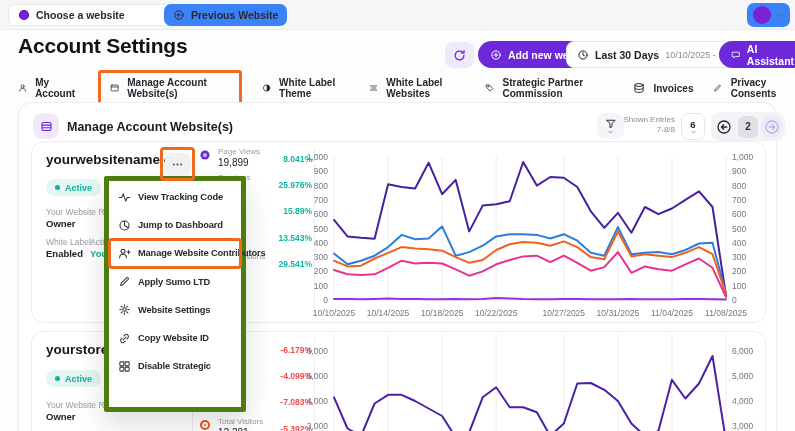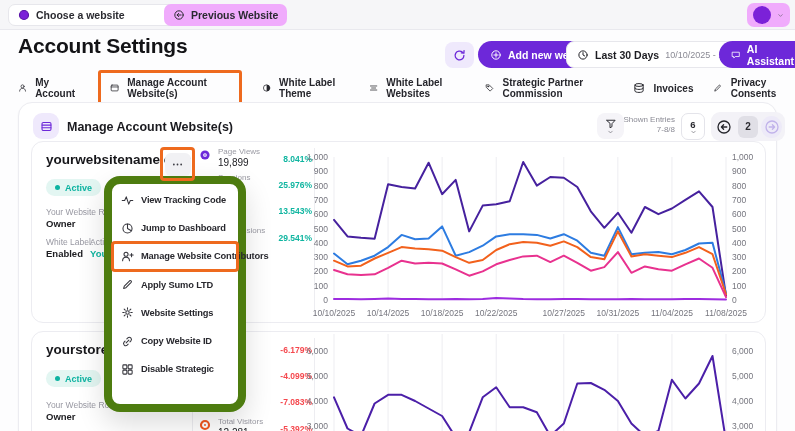--- a/index.html
+++ b/index.html
@@ -4,21 +4,21 @@
 <style>
   html,body{margin:0;padding:0;background:#e9e9ec;}
   *{box-sizing:border-box;font-family:"Liberation Sans",sans-serif;}
   .app{position:relative;width:795px;height:431px;background:#fdfdfe;overflow:hidden;}
   .ic{display:inline-block;vertical-align:middle;}
   .ic svg{display:block;width:100%;height:100%;stroke:currentColor;fill:none;stroke-width:1.3;stroke-linecap:round;stroke-linejoin:round;}
   
   .topbar{position:absolute;left:0;top:0;width:795px;height:30px;background:#f6f6f8;border-bottom:1px solid #e9e9ee;}
   .pill{position:absolute;top:4px;height:22px;display:flex;align-items:center;gap:6px;padding:0 9px;border-radius:7px;font-size:10.5px;font-weight:600;color:#2a2a30;}
   .pill.white{background:#fff;border:1px solid #e7e7ec;}
-  .pill.gray{background:#f0abfc;}
+  .pill.gray{background:#3b82f6;}
   .chev{width:8px;height:8px;color:#55555e;}
   
   .page-title{position:absolute;left:18px;top:34px;font-size:21px;font-weight:700;color:#131316;letter-spacing:-.2px;}
   .btn{position:absolute;display:flex;align-items:center;gap:6px;font-size:10.5px;font-weight:700;}
   .btn.purple{background:#6d28d9;color:#fff;border-radius:14px;padding:0 12px;height:27px;top:41px;}
   .iconbtn{position:absolute;width:29px;height:26px;border-radius:8px;background:#efe9fc;color:#6d28d9;display:flex;align-items:center;justify-content:center;top:42px;}
   .datepill{position:absolute;left:566px;top:41px;height:27px;display:flex;align-items:center;gap:6px;background:#fff;border:1px solid #e7e7ec;border-radius:8px;padding:0 10px;}
   .datepill .dlabel{font-size:10.5px;font-weight:700;color:#1c1c21;}
   .datepill .drange{font-size:9px;color:#8a8a94;}
   
@@ -54,21 +54,21 @@
   .stat-ic{position:absolute;left:0;top:3px;width:14px;height:14px;}
   .stat-tx{padding-left:20px;}
   .stat-lb{font-size:8px;color:#9b9ba4;padding-top:2px;white-space:nowrap;}
   .stat-vl{font-size:10px;font-weight:400;color:#1b1b20;margin-top:1px;}
   .stat-pct{position:absolute;right:0;top:9px;font-size:8.5px;font-weight:700;}
   .stat-pct.up{color:#0fb5a0;}
   .stat-pct.down{color:#f5484e;}
   .chart{position:absolute;left:268px;top:2px;}
   .chart text.axis{font-size:8.5px;fill:#75757e;stroke:none;font-family:"Liberation Sans",sans-serif;}
   
-  .menu{position:absolute;left:104px;top:176px;width:142px;height:236px;background:#fff;border:8px solid #4d7c0f;border-radius:16px;box-shadow:0 12px 28px rgba(0,0,0,.14);z-index:50;padding:2px 0;}
+  .menu{position:absolute;left:104px;top:176px;width:142px;height:236px;background:#fff;border:5px solid #4d7c0f;border-radius:2px;box-shadow:0 12px 28px rgba(0,0,0,.14);z-index:50;padding:2px 0;}
   .menu-item{position:relative;height:28.2px;display:flex;align-items:center;gap:7px;padding:0 9px;}
   .menu-item .ic{width:13px;height:13px;color:#35353c;flex:0 0 auto;}
   .menu-item .mlabel{font-size:9.3px;font-weight:600;color:#28282e;letter-spacing:-.15px;white-space:nowrap;}
   .menu-item.hl{outline:3px solid #ee6a1e;outline-offset:-2px;border-radius:3px;}
   .avatar{width:18px;height:18px;border-radius:50%;background:#7b21d8;}
 </style>
 </head>
 <body>
 
 <div class="app">
@@ -305,20 +305,27 @@
               <div class="stat-vl">19,899</div>
             </div>
             <span class="stat-pct up">8.041%</span>
           </div>
           <div class="stat-row">
             <div class="stat-tx">
               <div class="stat-lb">Sessions</div>
               <div class="stat-vl"></div>
             </div>
             <span class="stat-pct up">25.976%</span>
+          </div>
+          <div class="stat-row">
+            <div class="stat-tx">
+              <div class="stat-lb">…ors</div>
+              <div class="stat-vl"></div>
+            </div>
+            <span class="stat-pct up">15.89%</span>
           </div>
           <div class="stat-row">
             <div class="stat-tx">
               <div class="stat-lb">…ors</div>
               <div class="stat-vl"></div>
             </div>
             <span class="stat-pct up">13.543%</span>
           </div>
           <div class="stat-row">
             <div class="stat-tx">

